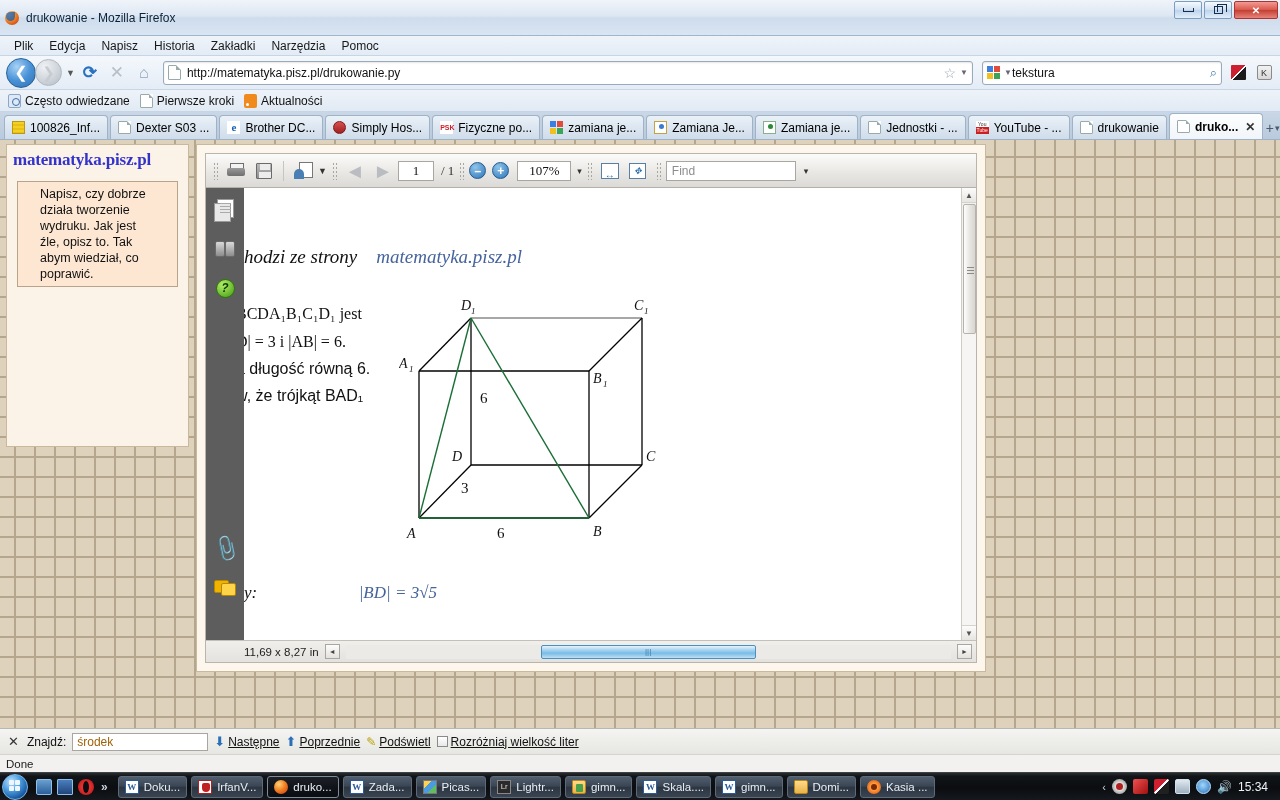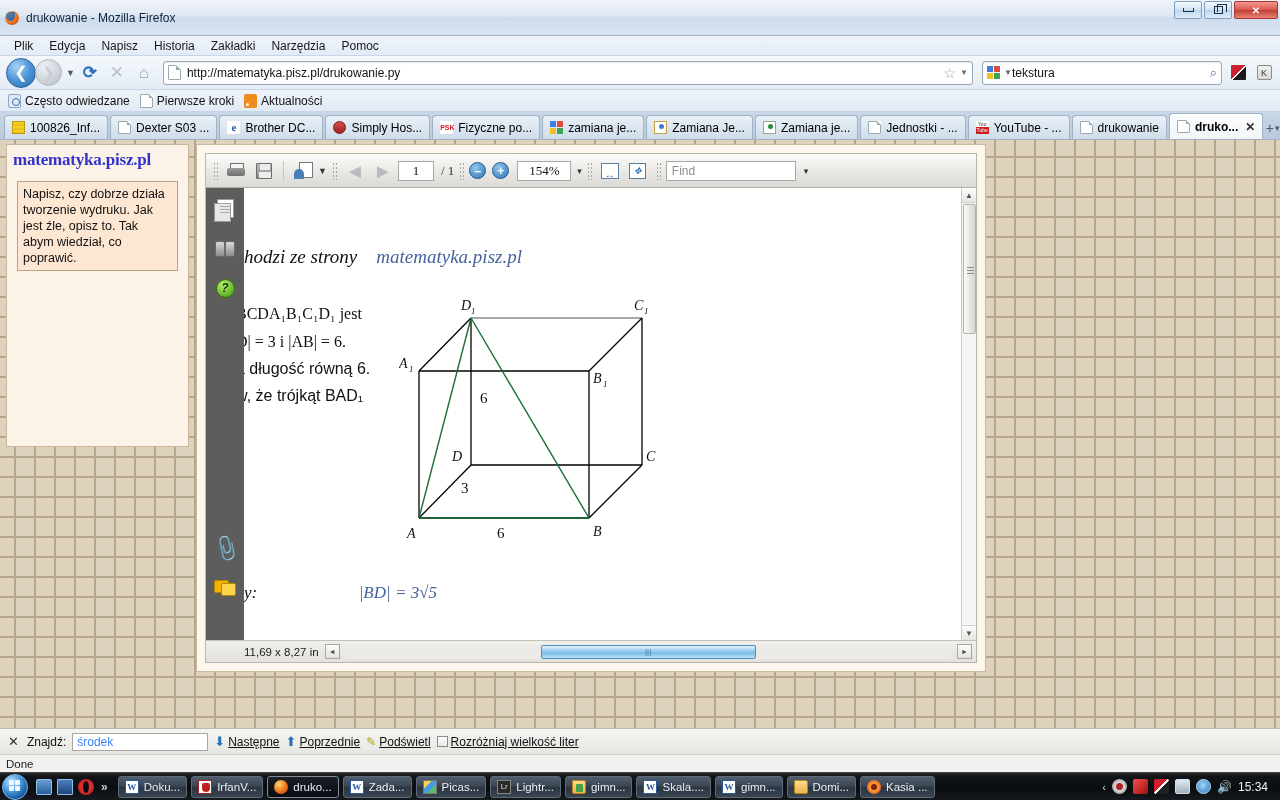--- a/index.html
+++ b/index.html
@@ -250,21 +250,21 @@
     font-family: "Liberation Serif", serif;
     font-weight: bold;
     font-size: 17px;
     padding: 5px 0 0 6px;
     letter-spacing: -0.2px;
   }
   #sitenote {
     margin: 11px 10px 16px 10px;
     background: #fde7d3;
     border: 1px solid #b8a48a;
-    padding: 4px 5px;
+    padding: 4px 22px;
     font-size: 12.5px;
     line-height: 16px;
     color: #111;
   }
 
   
   #pdfframe {
     position: absolute; left: 196px; top: 4px;
     width: 790px; height: 528px;
     background: #fdf6ec;
@@ -378,21 +378,21 @@
 
   
   #findbar {
     height: 26px; background: linear-gradient(#f4f4f2,#e6e6e2);
     border-top: 1px solid #b9b7b2;
     display: flex; align-items: center; gap: 6px;
     padding: 0 6px; font-size: 12px; color: #111;
   }
   #findbar .closeX{color:#333;font-size:13px;padding:0 2px;}
   #findinput{width:136px;height:18px;background:#fff;border:1px solid #a9a6a1;
-    font-size:12px;padding:0 4px;line-height:16px;color:#3b82f6;}
+    font-size:12px;padding:0 4px;line-height:16px;color:#a16207;}
   .findlink{display:flex;align-items:center;gap:3px;}
   .findlink span.lbl{text-decoration:underline;}
   .arrow-dn{color:#2a6fb8;font-size:13px;}
   .arrow-up{color:#2a6fb8;font-size:13px;}
   .hl-icon{color:#b8a000;font-size:12px;}
   .chk{width:11px;height:11px;border:1px solid #8a8a8a;background:linear-gradient(#fff,#e8e8e8);display:inline-block;}
   #statusline{height:18px;background:#f2f1ef;font-size:11.5px;color:#222;padding-left:6px;line-height:18px;border-top:1px solid #d6d3ce;}
 
   
   #taskbar {
@@ -626,21 +626,21 @@
             </span>
           <span style="color:#333;font-size:9px;">▼</span>
           <span class="grip"></span>
           <span class="ptb arrow-l">◄</span>
           <span class="ptb arrow-r">►</span>
           <span id="pagenum">1</span>
           <span id="pagetotal">/ 1</span>
           <span class="grip"></span>
           <span class="zoomcircle">–</span>
           <span class="zoomcircle" style="margin-left:4px;">+</span>
-          <span id="zoomlevel" style="margin-left:6px;">154%</span>
+          <span id="zoomlevel" style="margin-left:6px;">107%</span>
           <span style="color:#333;font-size:9px;margin-left:4px;">▾</span>
           <span class="grip"></span>
           <span class="ptb">
               <i class="icon-fitw"></i>
             </span>
           <span class="ptb">
               <i class="icon-fitp">✥</i>
             </span>
           <span class="grip"></span>
           <span id="findbox">Find</span>

